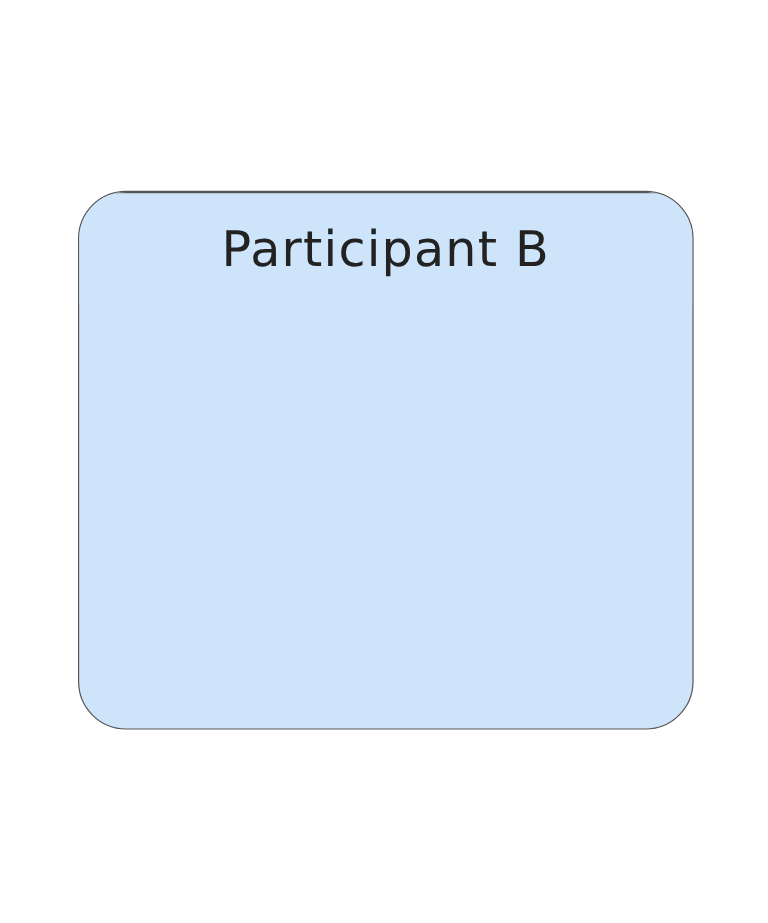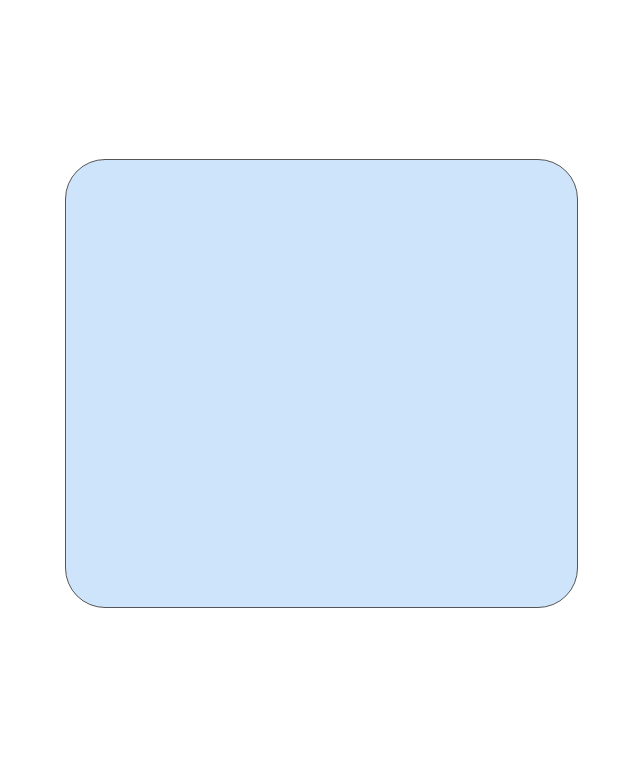--- a/index.html
+++ b/index.html
@@ -97,16 +97,19 @@
 </style>
 </head>
 <body>
 
 <div class="canvas">
 
   <div class="chor-shape">
 
 
 
+    <div class="band band-bottom">
+      <span class="participant-label">Participant B</span>
+    </div>
 
   </div>
 
 </div>
 
 </body></html>

